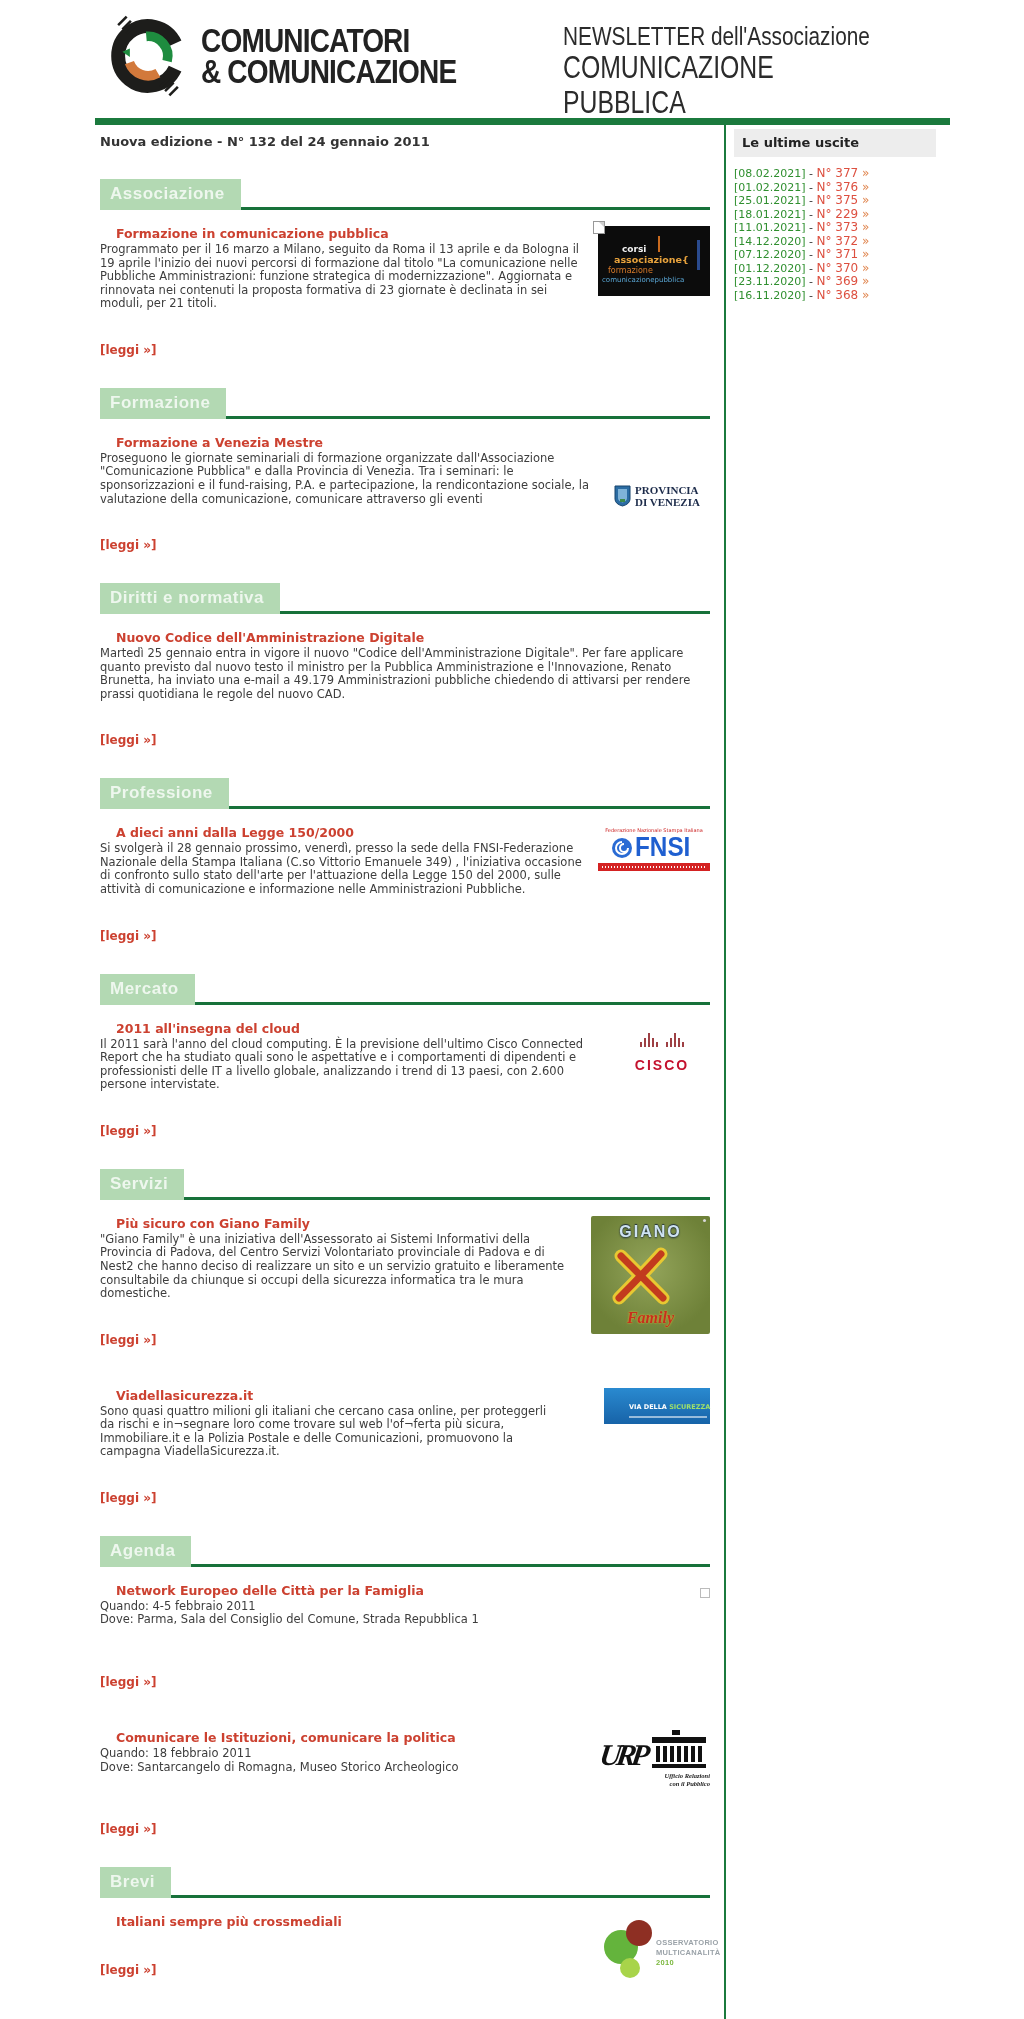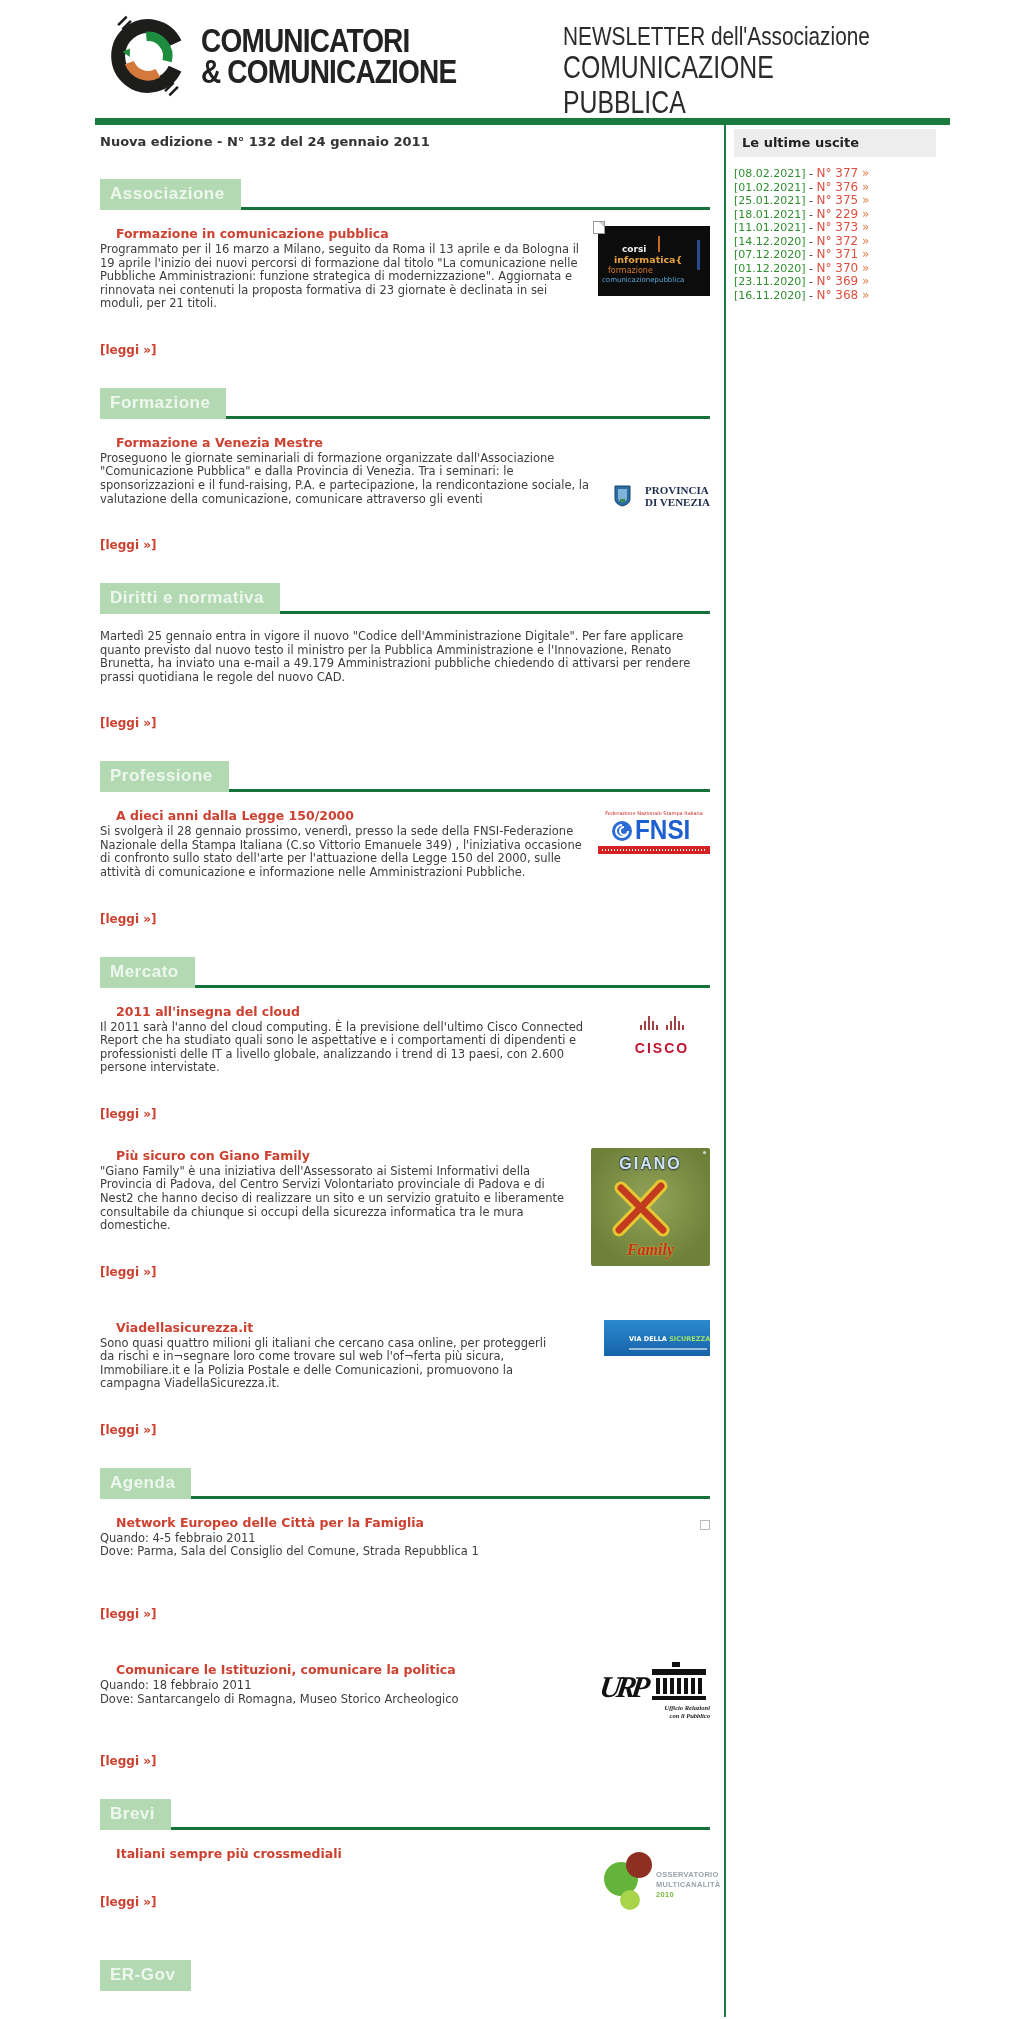--- a/index.html
+++ b/index.html
@@ -54,21 +54,21 @@
   .wc-assoc{position:absolute;left:16px;top:28px;color:#e8a33d;font-size:9.5px;font-weight:bold;}
   .wc-form{position:absolute;left:10px;top:40px;color:#d97b2a;font-size:8px;}
   .wc-compub{position:absolute;left:4px;top:50px;color:#5aa7d6;font-size:7px;}
   .wc-bar1{position:absolute;right:10px;top:14px;width:3px;height:30px;background:#2a4b8f;}
   .wc-bar2{position:absolute;left:60px;top:10px;width:2px;height:16px;background:#c96a1e;}
   .page-curl{position:absolute;left:-5px;top:-5px;width:10px;height:11px;background:#fff;
              border:1px solid #999;}
   .page-curl:after{content:"";position:absolute;right:0;top:0;border-style:solid;
              border-width:0 5px 5px 0;border-color:transparent #cfcfcf transparent transparent;}
   
-  .img-provincia{width:96px;display:flex;align-items:center;gap:4px;padding-top:4px;justify-content:space-between;}
+  .img-provincia{width:96px;display:flex;align-items:center;gap:4px;padding-top:4px;}
   .prov-text{font-family:"Liberation Serif",serif;font-weight:bold;color:#1c2b4a;
              font-size:11px;line-height:1.1;}
   
   .img-fnsi{width:112px;padding-top:2px;}
   .fnsi-top{font-size:5px;color:#cc2222;text-align:center;white-space:nowrap;overflow:hidden;}
   .fnsi-mid{display:flex;align-items:center;justify-content:center;gap:2px;margin-top:1px;}
   .fnsi-name{color:#1f5fd0;font-weight:bold;font-size:27px;line-height:1;
              font-family:"Liberation Sans",sans-serif;transform:scaleX(.9);transform-origin:left;}
   .fnsi-bar{height:8px;background:#d42222;margin-top:2px;position:relative;}
   .fnsi-bar:after{content:"";position:absolute;left:4px;right:4px;top:3px;height:2px;
@@ -162,21 +162,21 @@
         </div>
         <article class="art">
           <div class="art-text">
             <h3 class="art-title">Formazione in comunicazione pubblica</h3>
             <p class="art-body">Programmato per il 16 marzo a Milano, seguito da Roma il 13 aprile e da Bologna il 19 aprile l'inizio dei nuovi percorsi di formazione dal titolo "La comunicazione nelle Pubbliche Amministrazioni: funzione strategica di modernizzazione". Aggiornata e rinnovata nei contenuti la proposta formativa di 23 giornate è declinata in sei moduli, per 21 titoli.</p>
             <a class="leggi">[leggi »]</a>
           </div>
           <div class="art-media">
             <span class="img-wordcloud" style="display:block;">
               <span class="wc-corsi">corsi</span>
-              <span class="wc-assoc">informatica{</span>
+              <span class="wc-assoc">associazione{</span>
               <span class="wc-form">formazione</span>
               <span class="wc-compub">comunicazionepubblica</span>
               <span class="wc-bar1"></span>
               <span class="wc-bar2"></span>
             </span>
             <span class="page-curl"></span>
           </div>
         </article>
       </section>
 
@@ -205,20 +205,21 @@
         </article>
       </section>
 
       <section>
         <div class="shead">
           <span class="shead-box">Diritti e normativa</span>
           <span class="shead-line"></span>
         </div>
         <article class="art">
           <div class="art-text">
+            <h3 class="art-title">Nuovo Codice dell'Amministrazione Digitale</h3>
             <p class="art-body">Martedì 25 gennaio entra in vigore il nuovo "Codice dell'Amministrazione Digitale". Per fare applicare quanto previsto dal nuovo testo il ministro per la Pubblica Amministrazione e l'Innovazione, Renato Brunetta, ha inviato una e-mail a 49.179 Amministrazioni pubbliche chiedendo di attivarsi per rendere prassi quotidiana le regole del nuovo CAD.</p>
             <a class="leggi">[leggi »]</a>
           </div>
         </article>
       </section>
 
       <section>
         <div class="shead">
           <span class="shead-box">Professione</span>
           <span class="shead-line"></span>
@@ -267,20 +268,24 @@
                 <i style="height:14px"></i>
                 <i style="height:9px"></i>
                 <i style="height:5px"></i>
             </div>
             <div class="cisco-name">CISCO</div>
           </div>
         </article>
       </section>
 
       <section>
+        <div class="shead">
+          <span class="shead-box">Servizi</span>
+          <span class="shead-line"></span>
+        </div>
         <article class="art">
           <div class="art-text">
             <h3 class="art-title">Più sicuro con Giano Family</h3>
             <p class="art-body">"Giano Family" è una iniziativa dell'Assessorato ai Sistemi Informativi della Provincia di Padova, del Centro Servizi Volontariato provinciale di Padova e di Nest2 che hanno deciso di realizzare un sito e un servizio gratuito e liberamente consultabile da chiunque si occupi della sicurezza informatica tra le mura domestiche.</p>
             <a class="leggi">[leggi »]</a>
           </div>
           <div class="art-media img-giano">
             <span class="giano-dot"></span>
             <div class="giano-name">GIANO</div>
             <svg width="100" height="60" viewBox="0 0 100 60" style="position:absolute;top:30px;left:0" aria-hidden="true">

